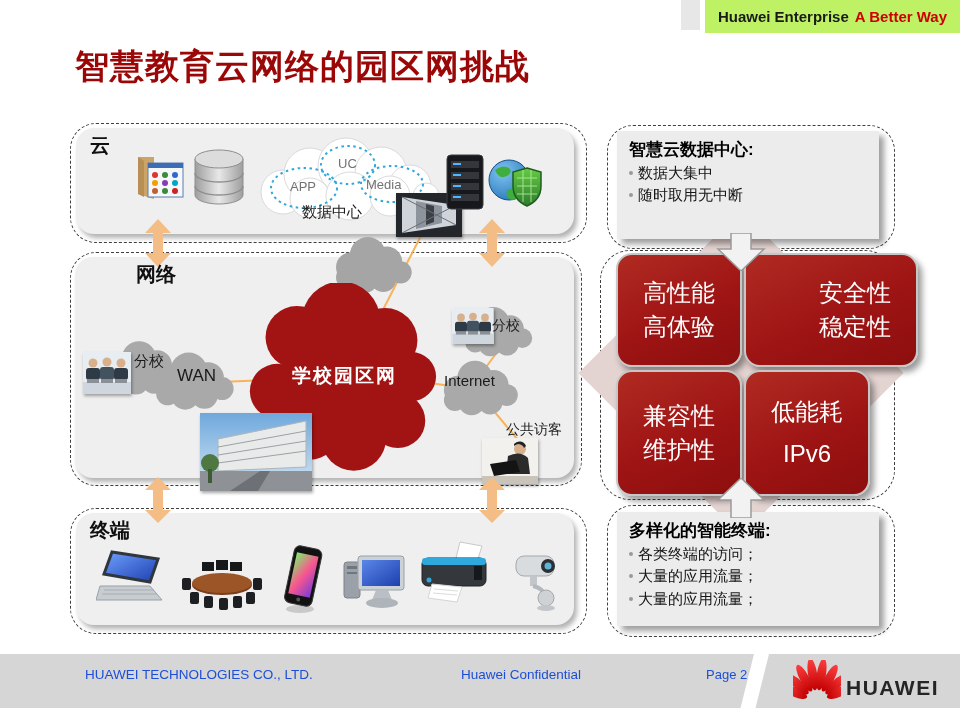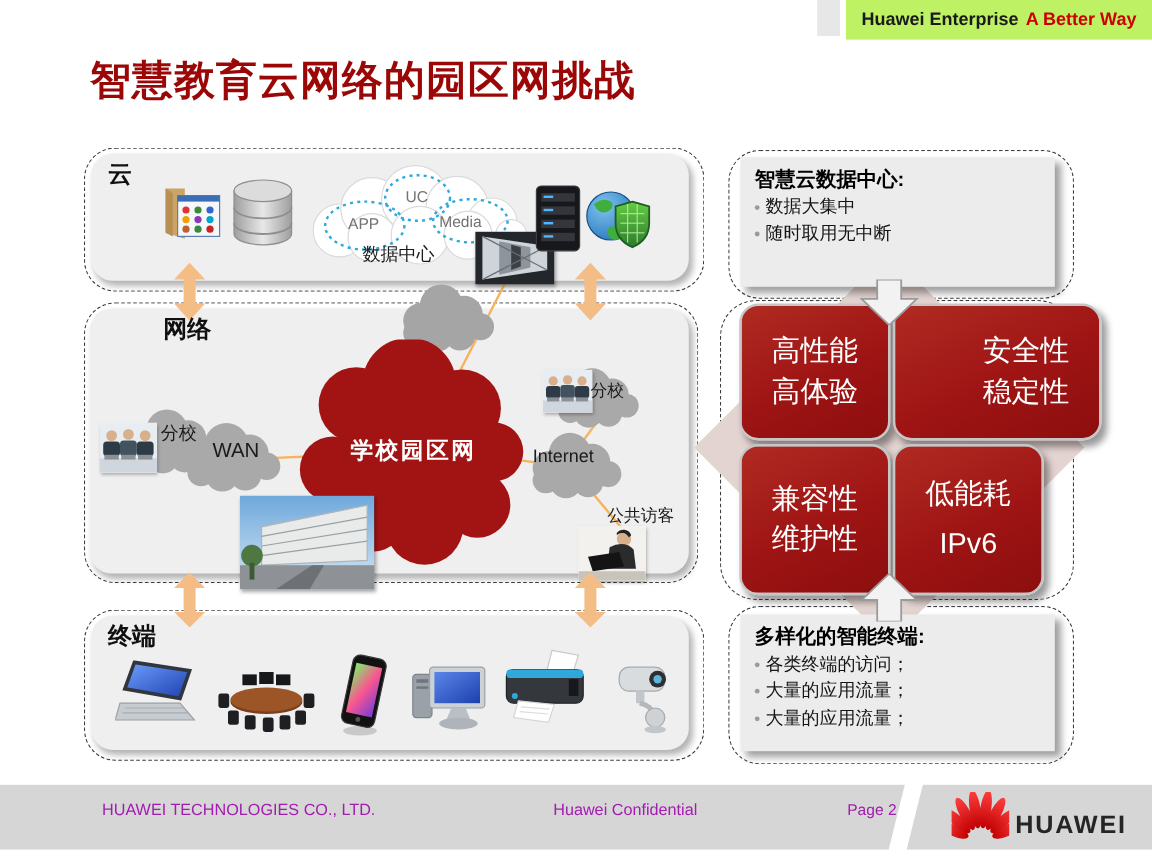--- a/index.html
+++ b/index.html
@@ -33,21 +33,21 @@
   .varrow{position:absolute;z-index:6;}
   .lines{position:absolute;left:0;top:0;z-index:3;pointer-events:none;}
   .gcloud{position:absolute;z-index:4;color:#a9a9a9;}
   .photo{position:absolute;z-index:5;box-shadow:1px 2px 3px rgba(0,0,0,.35);}
   .netlabel{position:absolute;z-index:7;font-size:15px;color:#1a1a1a;}
   .campus-text{position:absolute;z-index:6;color:#fff;font-size:19px;font-weight:bold;letter-spacing:2px;}
   .cloudtag{position:absolute;z-index:7;font-size:13px;color:#737373;}
   .icon{position:absolute;z-index:5;}
   
   .footer{position:absolute;left:0;top:654px;width:960px;height:54px;background:#d6d6d6;}
-  .footer .ftxt{position:absolute;top:0;height:40px;display:flex;align-items:center;font-size:13.5px;color:#a21caf;}
+  .footer .ftxt{position:absolute;top:0;height:40px;display:flex;align-items:center;font-size:13.5px;color:#1d4ed8;}
   .fstripe{position:absolute;left:747px;top:-2px;width:15px;height:60px;background:#ffffff;transform:skewX(-14deg);}
   .logo-word{position:absolute;left:846px;top:676px;font-size:21px;font-weight:bold;letter-spacing:1.5px;color:#252525;}
 </style>
 </head>
 <body>
 
 <div class="slide">
 
   <div class="hdr-tab"></div>
   <div class="hdr-box">

